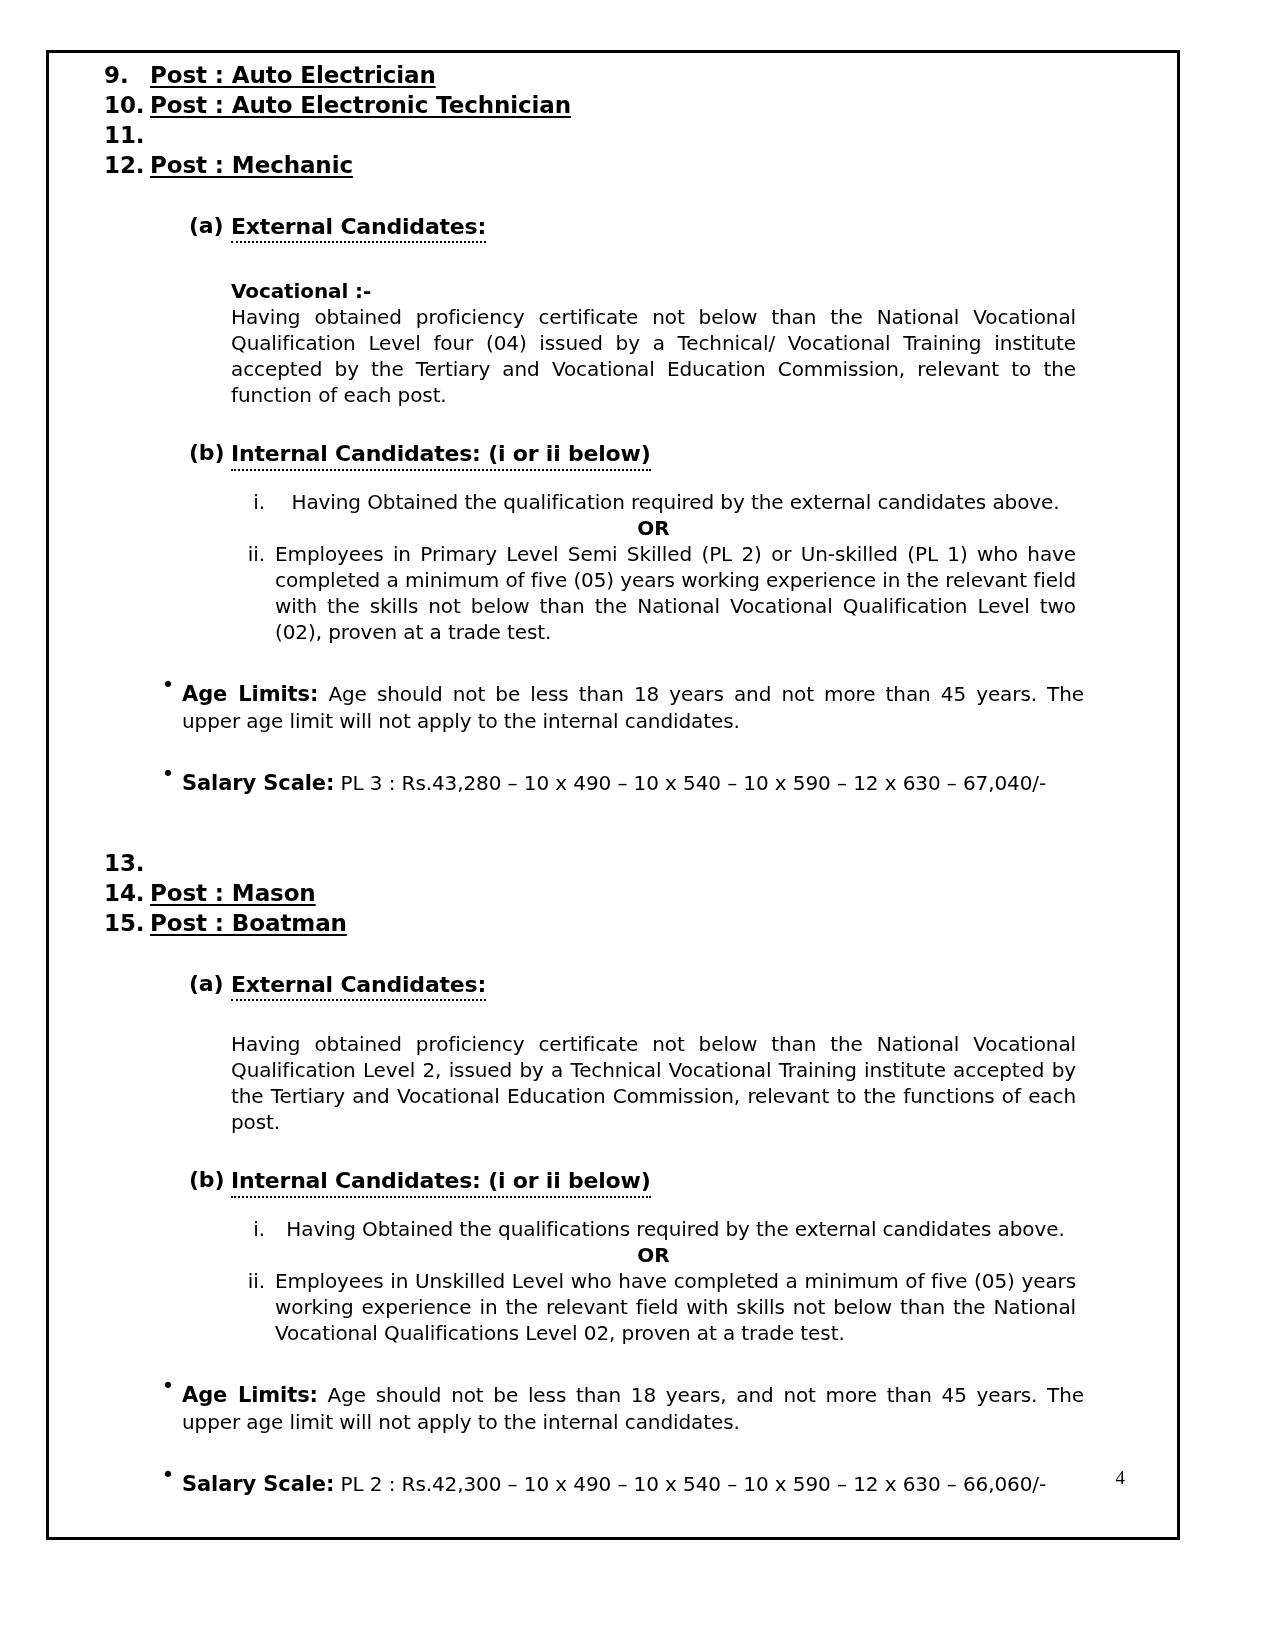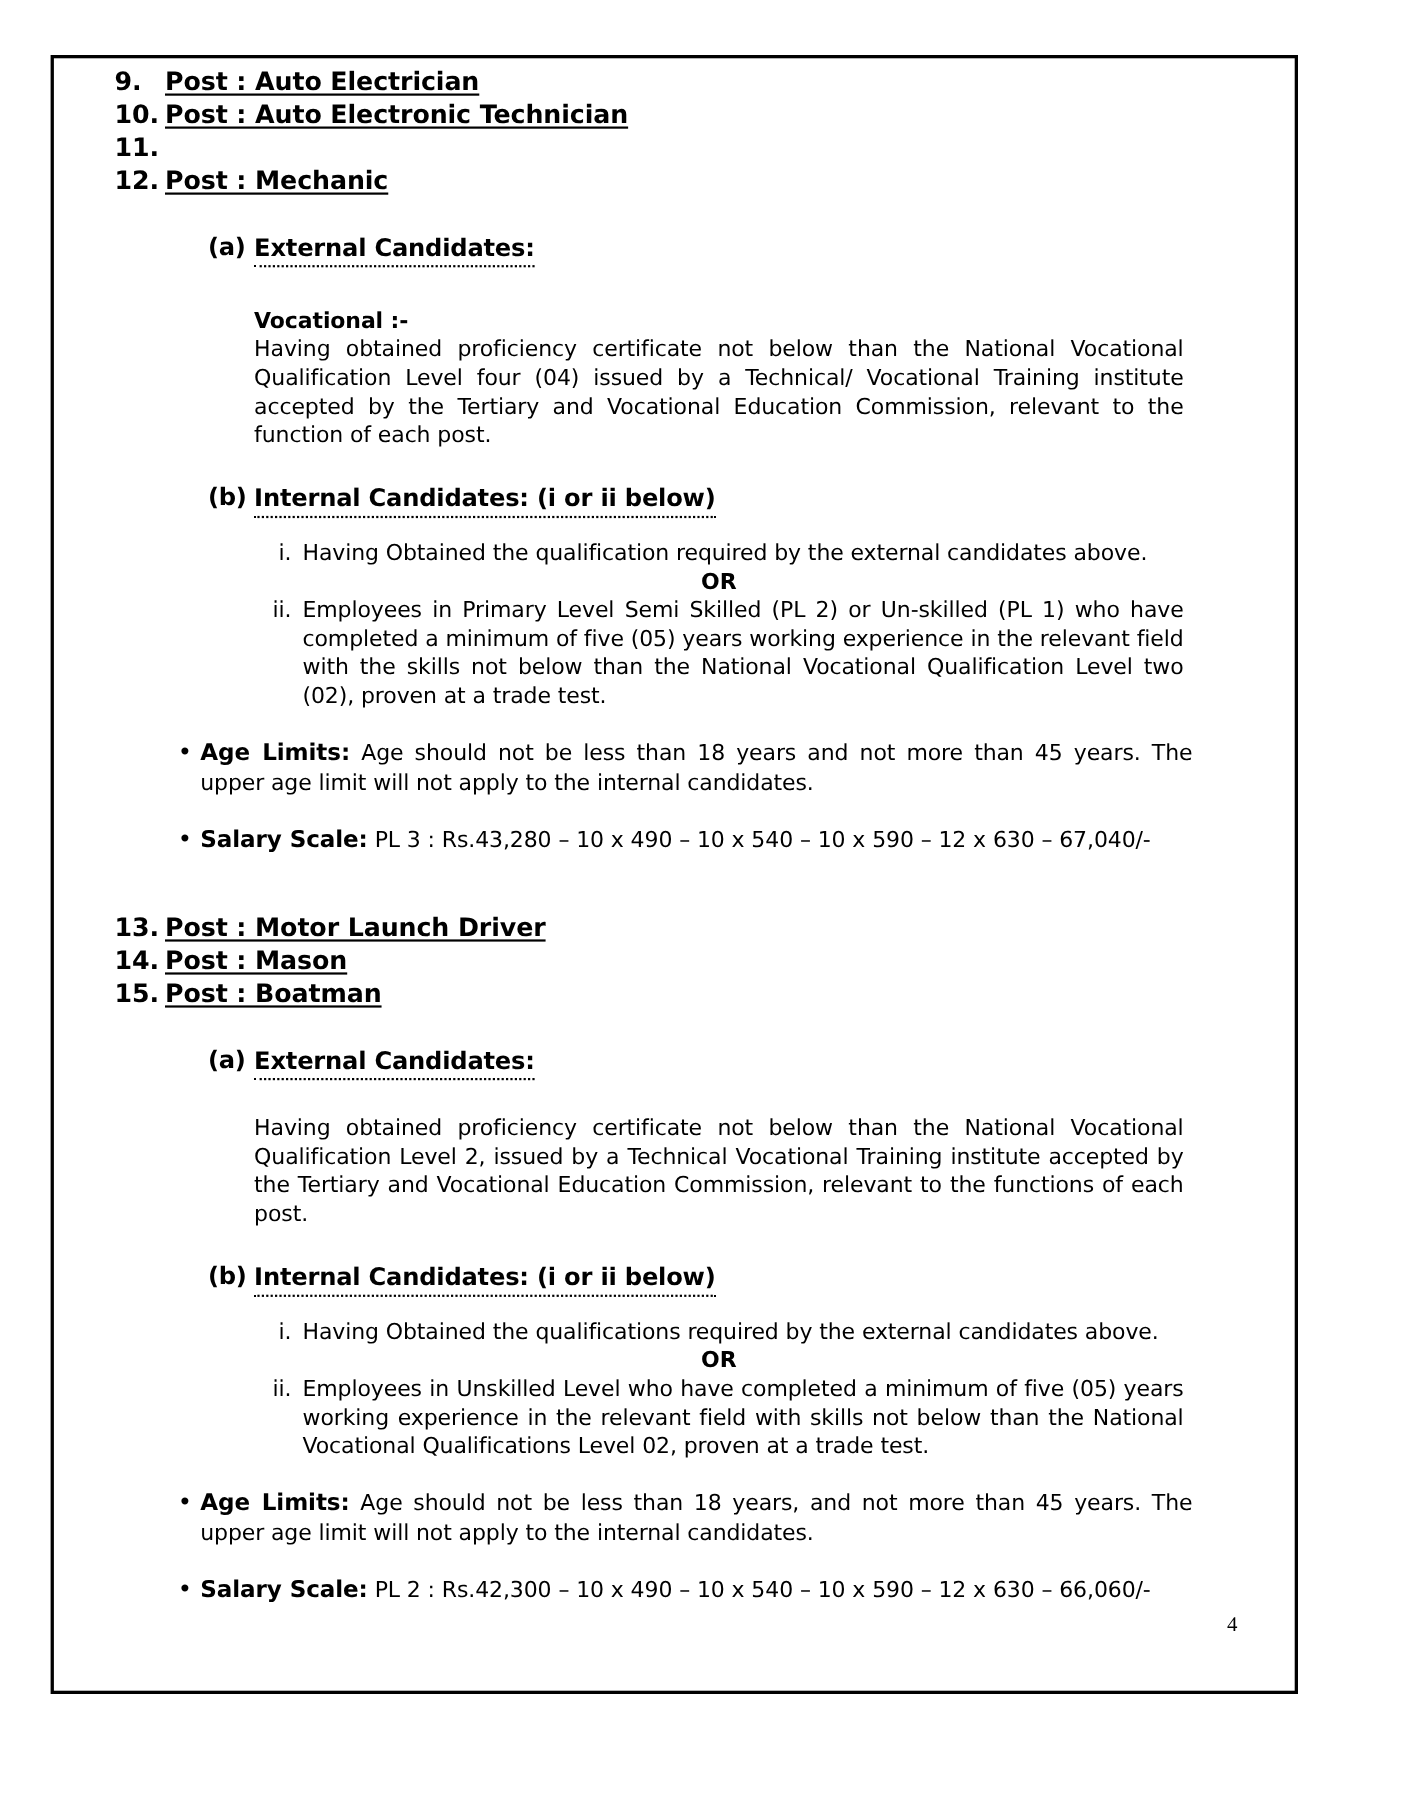--- a/index.html
+++ b/index.html
@@ -116,21 +116,21 @@
     width: 34px;
     flex: 0 0 34px;
     text-align: right;
     padding-right: 10px;
     font-weight: normal;
   }
   .roman-text {
     flex: 1;
     text-align: justify;
   }
-  .roman-text.nojust { text-align: left; }
+  .roman-text.nojust { text-align: center; }
   .or-line {
     text-align: center;
     font-size: 20px;
     font-weight: bold;
     line-height: 1.30;
     width: 845px;
     margin-left: 42px;
   }
 
   
@@ -147,20 +147,21 @@
     font-size: 22px;
     line-height: 1.28;
     text-align: center;
   }
   .bullet-body {
     flex: 1;
     font-size: 20px;
     line-height: 1.30;
     text-align: justify;
     letter-spacing: -0.1px;
+    margin-top: 10px;
   }
   .bullet-strong {
     font-weight: bold;
     font-size: 21px;
   }
 
   .group-gap { height: 52px; }
 
   .page-number {
     position: absolute;
@@ -238,21 +239,20 @@
       </div>
     </div>
 
     <div class="group-gap"></div>
 
     <div>
 
       <ul class="post-list">
         <li class="post-item">
           <span class="post-num">13.</span>
-          <span class="post-title">Post : Motor Launch Driver</span>
         </li>
         <li class="post-item">
           <span class="post-num">14.</span>
           <span class="post-title">Post : Mason</span>
         </li>
         <li class="post-item">
           <span class="post-num">15.</span>
           <span class="post-title">Post : Boatman</span>
         </li>
       </ul>

